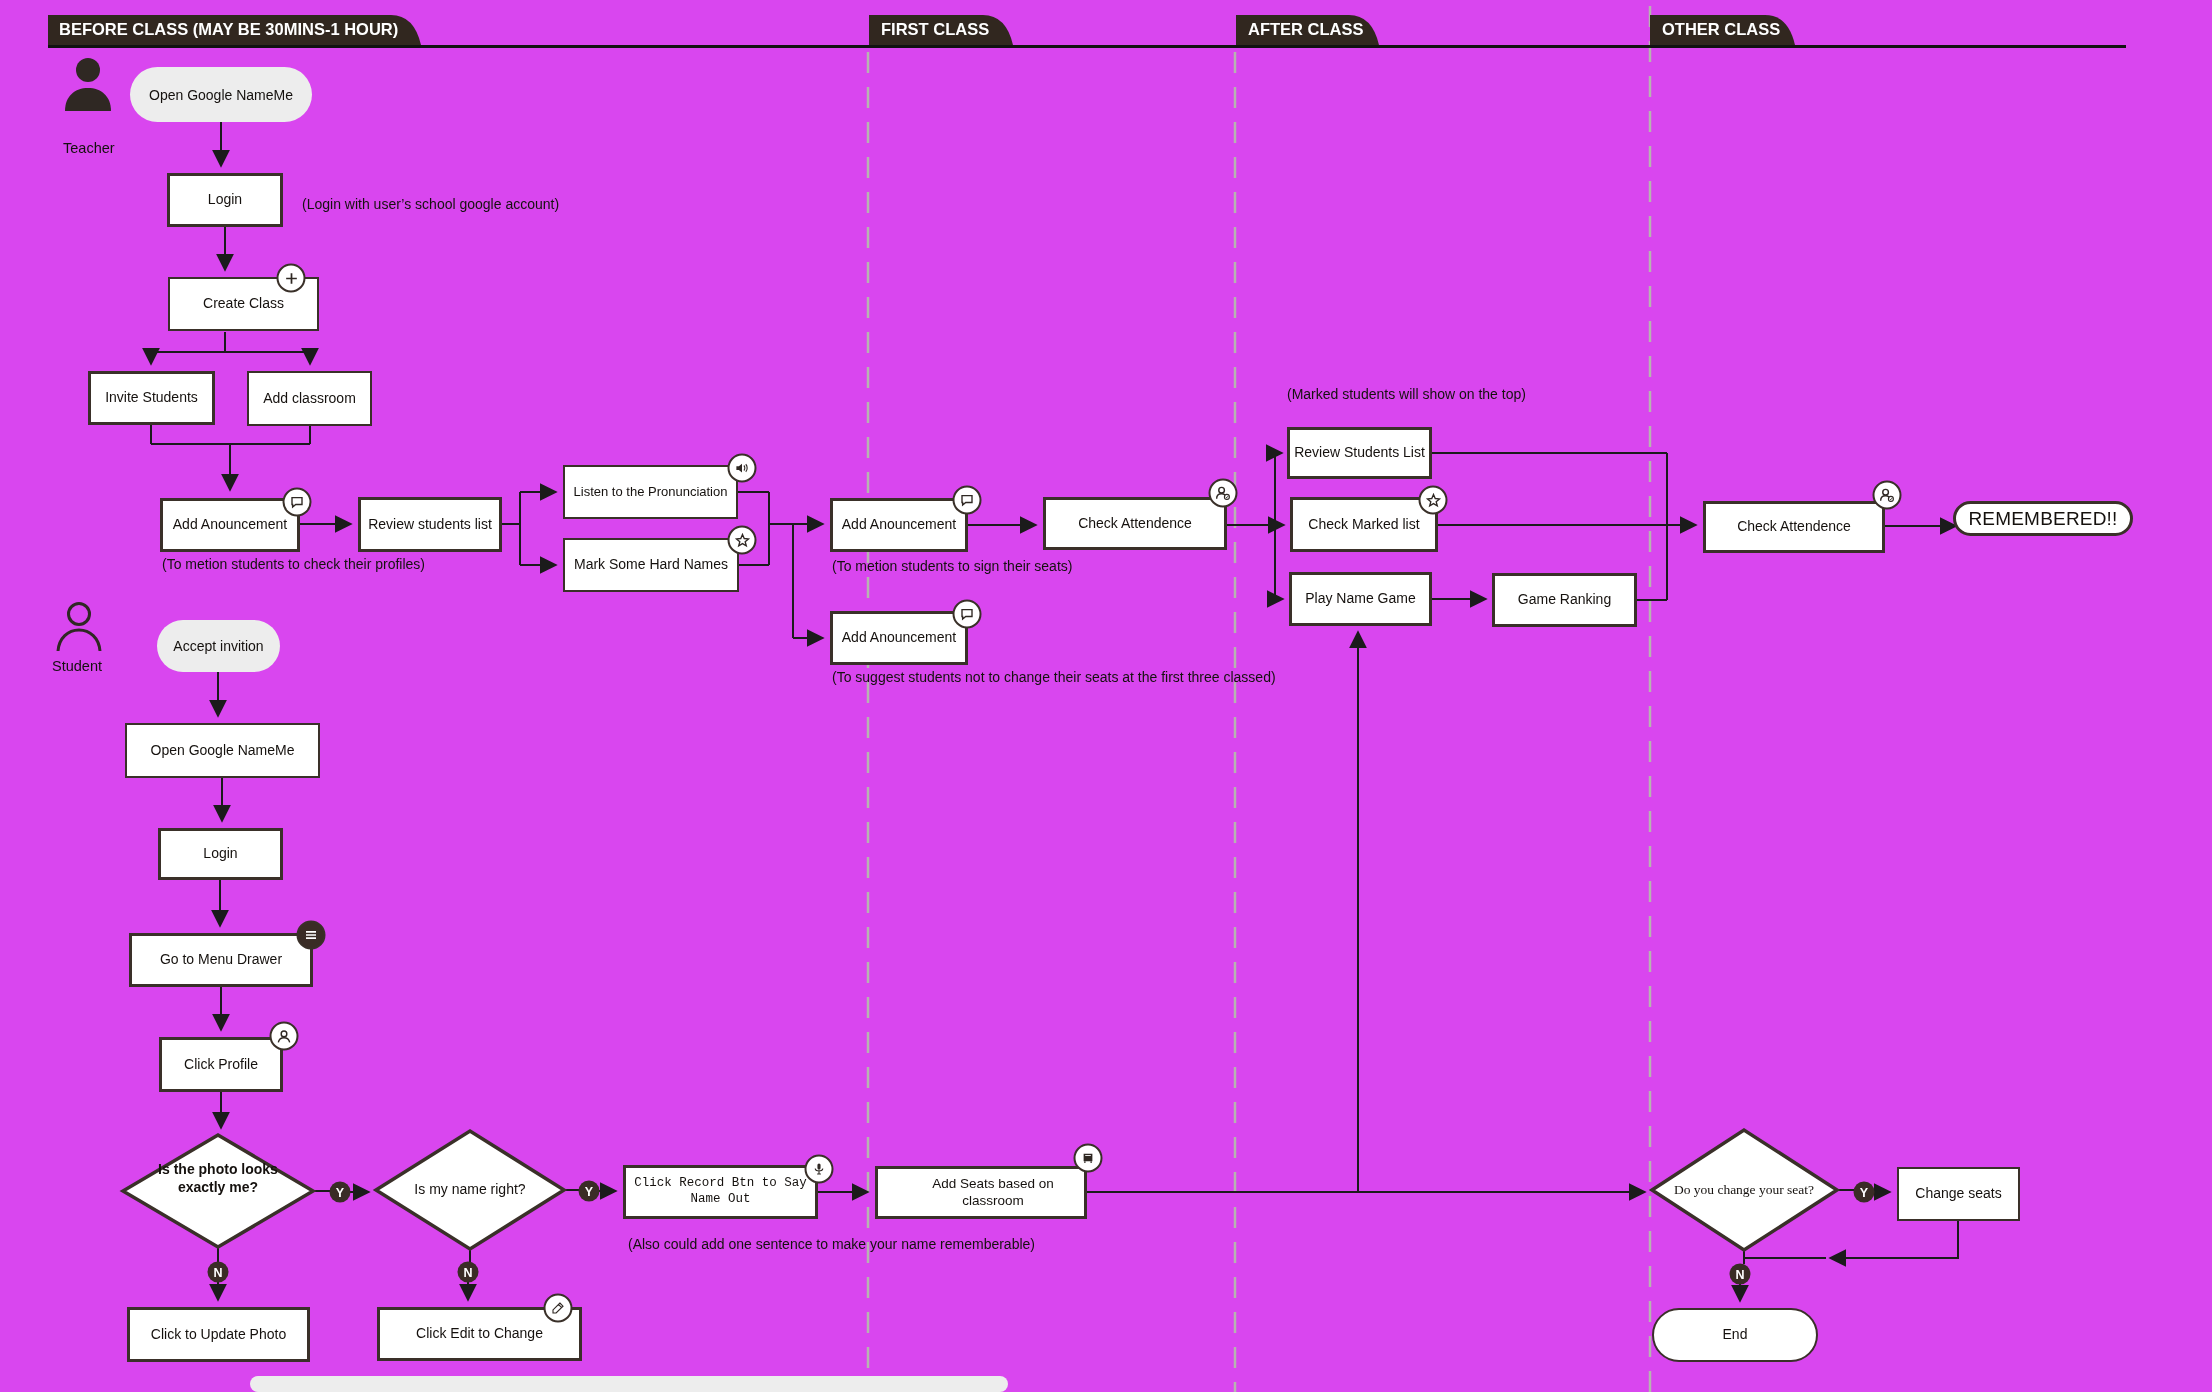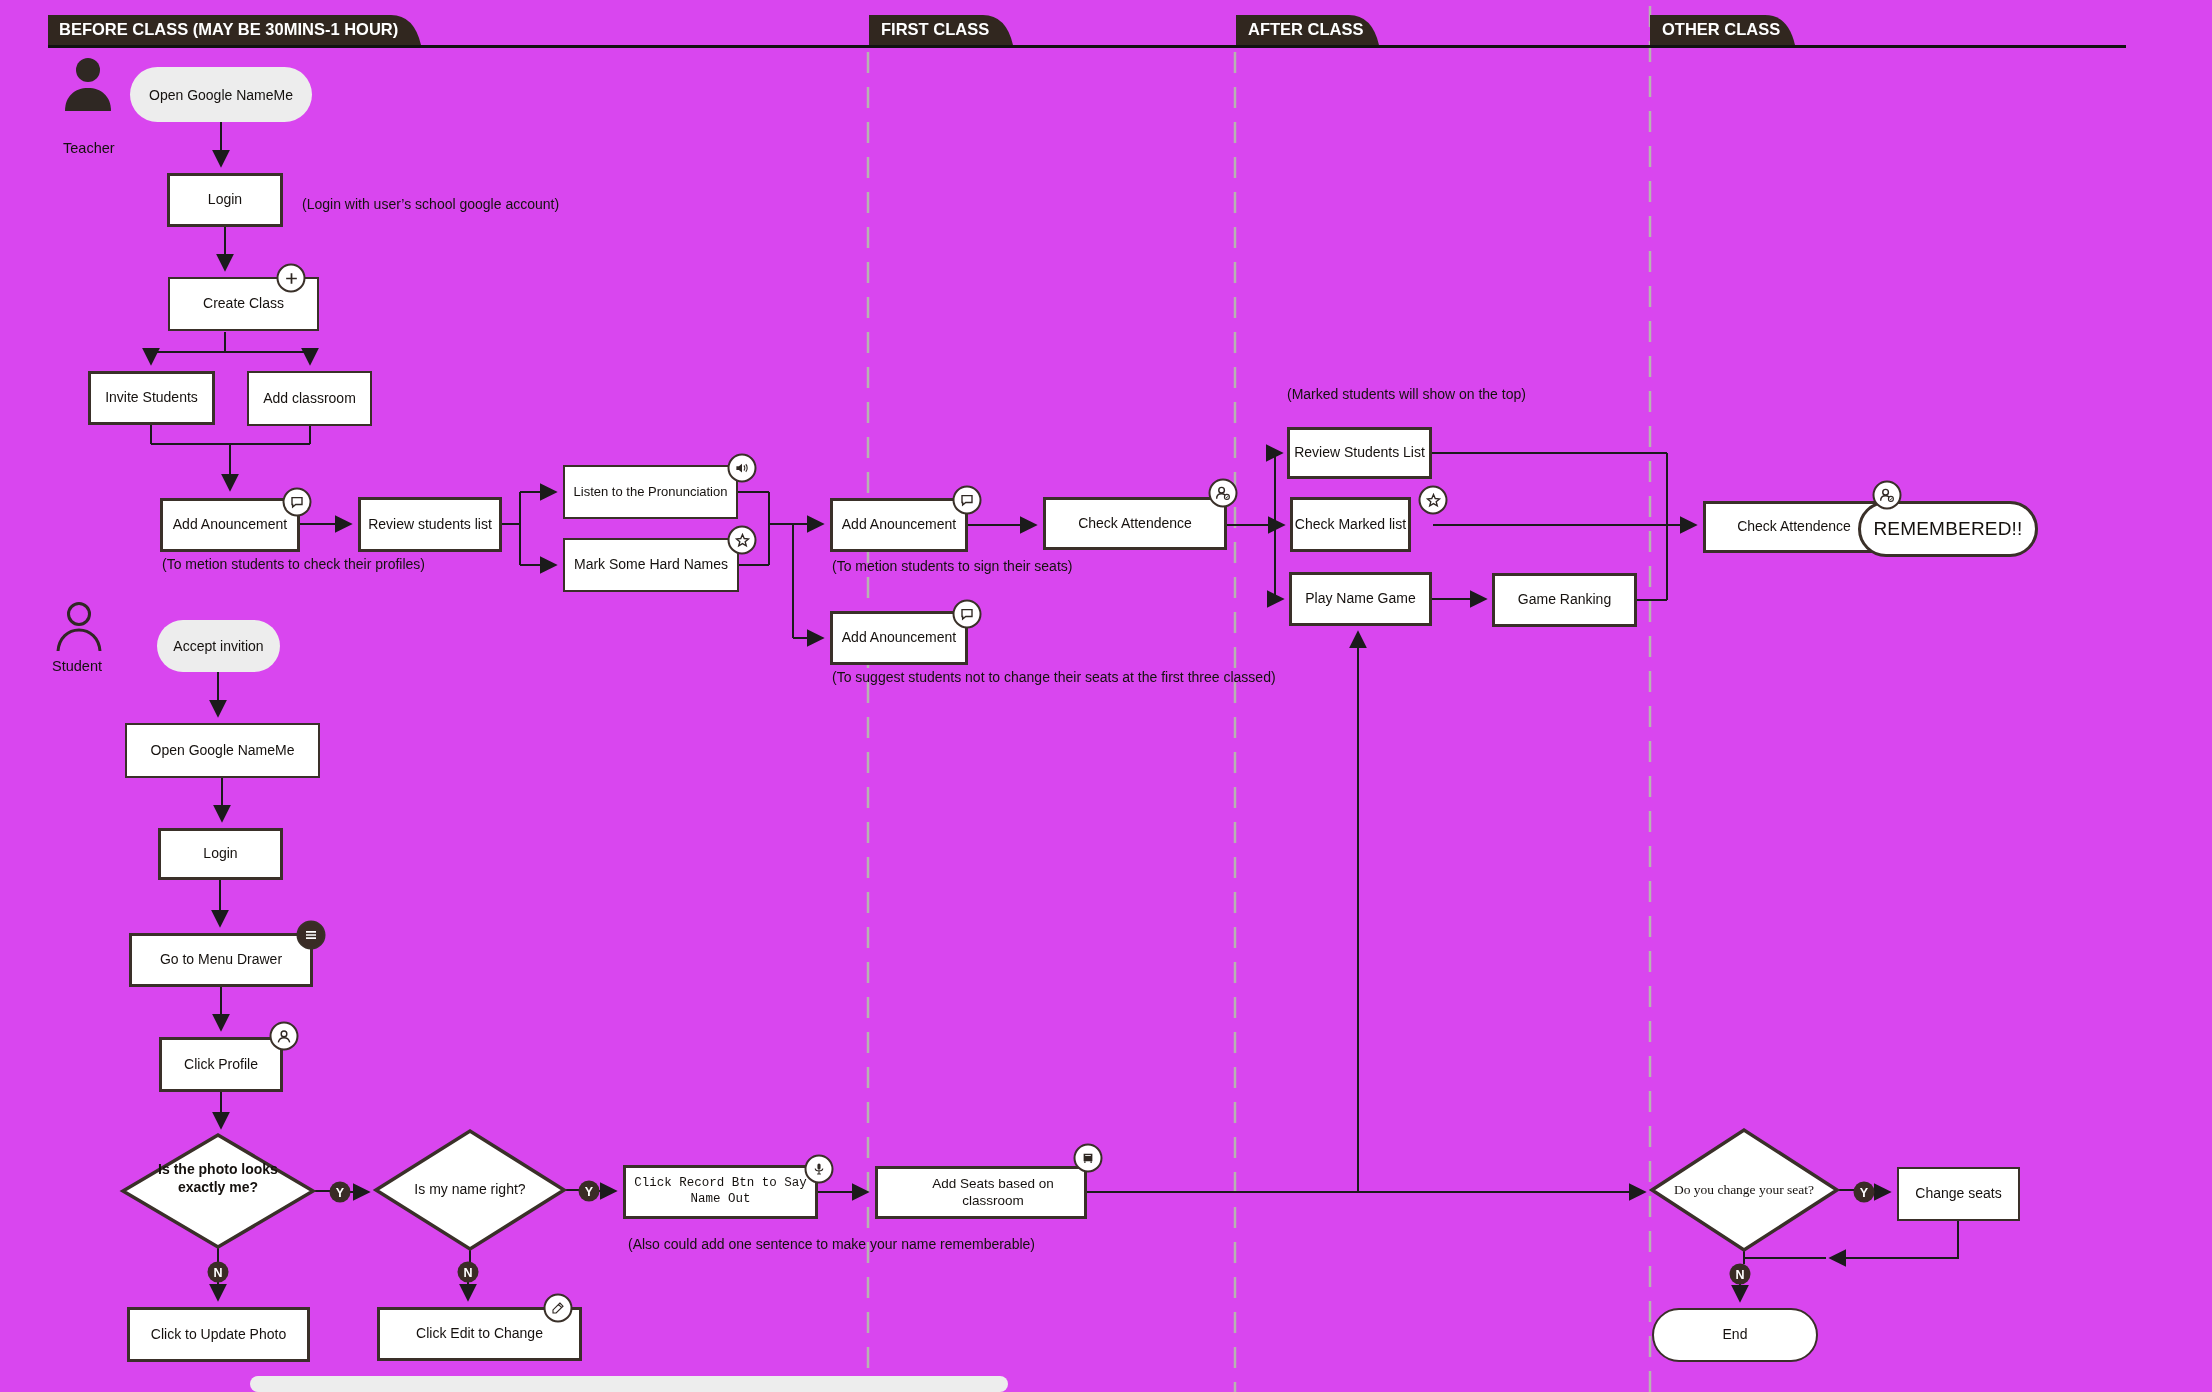--- a/index.html
+++ b/index.html
@@ -144,25 +144,25 @@
   <div class="node" style="left:358px;top:497px;width:144px;height:55px;">Review students list</div>
   <div class="node thin" style="left:563px;top:465px;width:175px;height:54px;font-size:13px;">Listen to the Pronunciation</div>
   <div class="node thin" style="left:563px;top:538px;width:176px;height:54px;">Mark Some Hard Names</div>
   <div class="node" style="left:830px;top:498px;width:138px;height:54px;">Add Anouncement</div>
   <div class="note" style="left:832px;top:558px;">(To metion students to sign their seats)</div>
   <div class="node" style="left:1043px;top:497px;width:184px;height:53px;">Check Attendence</div>
   <div class="node" style="left:830px;top:611px;width:138px;height:54px;">Add Anouncement</div>
   <div class="note" style="left:832px;top:669px;">(To suggest students not to change their seats at the first three classed)</div>
   <div class="note" style="left:1287px;top:386px;">(Marked students will show on the top)</div>
   <div class="node" style="left:1287px;top:427px;width:145px;height:52px;">Review Students List</div>
-  <div class="node" style="left:1290px;top:497px;width:121px;height:55px;">Check Marked list</div>
+  <div class="node" style="left:1290px;top:497px;width:148px;height:55px;">Check Marked list</div>
   <div class="node" style="left:1289px;top:572px;width:143px;height:54px;">Play Name Game</div>
   <div class="node" style="left:1492px;top:573px;width:145px;height:54px;">Game Ranking</div>
   <div class="node" style="left:1703px;top:501px;width:182px;height:52px;">Check Attendence</div>
-  <div class="node stadium big" style="left:1858px;top:501px;width:180px;height:56px;">REMEMBERED!!</div>
+  <div class="node stadium big" style="left:1953px;top:501px;width:180px;height:35px;">REMEMBERED!!</div>
 
   <div class="pill" style="left:157px;top:620px;width:123px;height:52px;">Accept invition</div>
   <div class="node thin" style="left:125px;top:723px;width:195px;height:55px;">Open Google NameMe</div>
   <div class="node" style="left:158px;top:828px;width:125px;height:52px;">Login</div>
   <div class="node" style="left:129px;top:933px;width:184px;height:54px;">Go to Menu Drawer</div>
   <div class="node" style="left:159px;top:1037px;width:124px;height:55px;">Click Profile</div>
   <div class="dtext" style="left:218px;top:1178px;width:160px;font-weight:bold;">Is the photo looks exactly me?</div>
   <div class="dtext" style="left:470px;top:1190px;width:170px;">Is my name right?</div>
   <div class="node" style="left:127px;top:1307px;width:183px;height:55px;">Click to Update Photo</div>
   <div class="node" style="left:377px;top:1307px;width:205px;height:54px;">Click Edit to Change</div>

